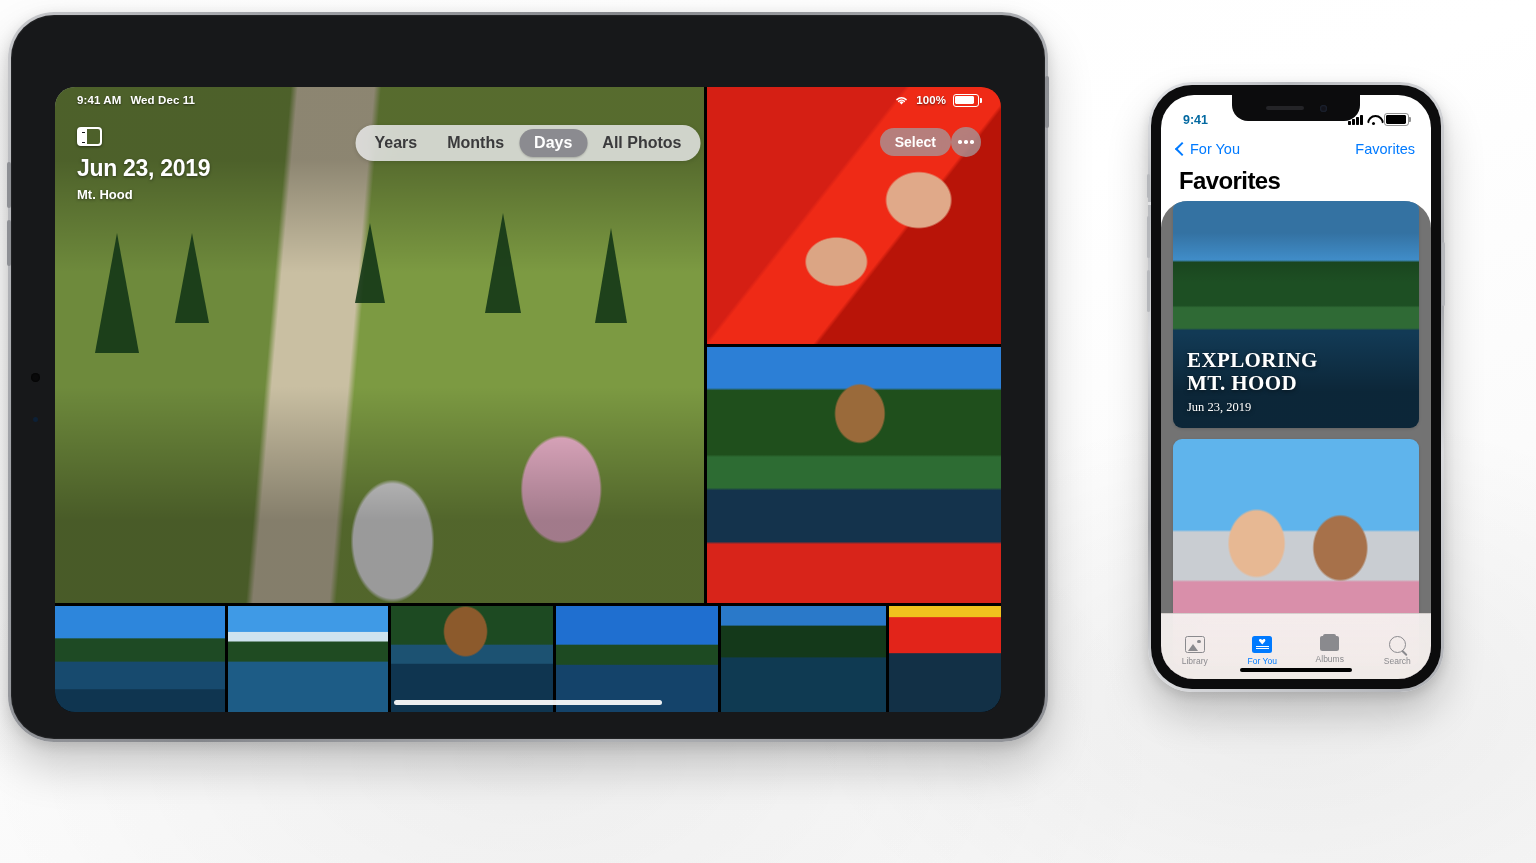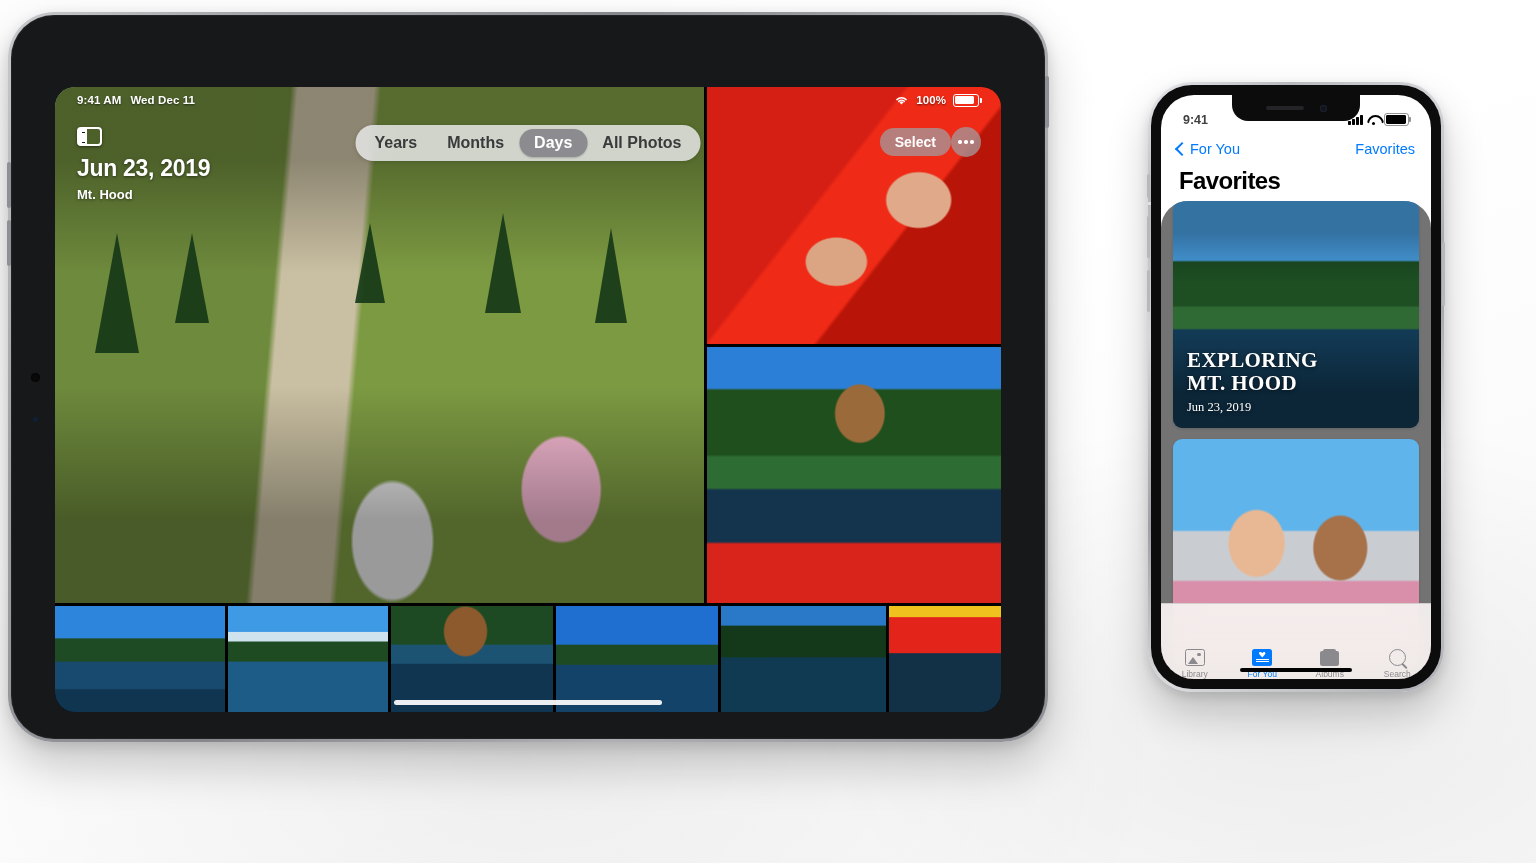--- a/index.html
+++ b/index.html
@@ -140,21 +140,21 @@
   .iph-mute{left:-1px;top:92px;width:3px;height:24px;}
   .iph-v1{left:-1px;top:134px;width:3px;height:42px;}
   .iph-v2{left:-1px;top:188px;width:3px;height:42px;}
   .iph-pwr{right:-1px;top:160px;width:3px;height:64px;}
   .ant{position:absolute;background:rgba(255,255,255,.55);}
 
   .iph-status{
     position:absolute;left:0;right:0;top:0;height:40px;z-index:40;
     display:flex;align-items:center;justify-content:space-between;
     padding:9px 22px 0;box-sizing:border-box;
-    font-size:12.5px;font-weight:700;color:#404040;
+    font-size:12.5px;font-weight:700;color:#0369a1;
   }
   .iph-status .rgt{display:flex;align-items:center;gap:4px;}
   .bars{display:flex;align-items:flex-end;gap:1.4px;height:10px;}
   .bars i{width:2.6px;background:#000;border-radius:.7px;display:block;}
   .bars i:nth-child(1){height:4px;}
   .bars i:nth-child(2){height:6px;}
   .bars i:nth-child(3){height:8px;}
   .bars i:nth-child(4){height:10px;}
   .wifi-b{width:13px;height:10px;position:relative;}
   .wifi-b::before{content:"";position:absolute;left:0;top:0;width:13px;height:13px;
@@ -180,25 +180,25 @@
   .mem-card{position:relative;margin:0 12px 11px;border-radius:9px;overflow:hidden;
     height:227px;cursor:pointer;box-shadow:0 1px 3px rgba(0,0,0,.14);}
   .mem-card .ph{position:absolute;inset:0;}
   .mem-txt{position:absolute;left:14px;bottom:13px;z-index:5;color:#fff;
     text-shadow:0 1px 4px rgba(0,0,0,.6);}
   .mem-l1,.mem-l2{font-family:"Liberation Serif","DejaVu Serif",serif;
     font-weight:700;font-size:21px;letter-spacing:.4px;line-height:1.12;}
   .mem-date{font-family:"Liberation Serif","DejaVu Serif",serif;font-size:12.5px;margin-top:4px;}
 
   .iph-tabbar{
-    position:absolute;left:0;right:0;bottom:0;height:76px;z-index:45;
+    position:absolute;left:0;right:0;bottom:0;height:66px;z-index:45;
     background:linear-gradient(180deg,rgba(246,243,241,.93),rgba(243,238,235,.97));
     backdrop-filter:blur(18px);
     border-top:.5px solid rgba(0,0,0,.12);
-    display:flex;align-items:flex-end;padding-top:7px;box-sizing:border-box;
+    display:flex;align-items:flex-start;padding-top:22px;box-sizing:border-box;
   }
   .tab{flex:1;display:flex;flex-direction:column;align-items:center;gap:3px;cursor:pointer;}
   .tab-lab{font-size:8.5px;color:#8a8a8e;font-weight:500;}
   .tab.active .tab-lab{color:#007aff;}
   .ti{width:20px;height:17px;position:relative;}
   .ti-lib{border:1.8px solid #8a8a8e;border-radius:2.5px;box-sizing:border-box;}
   .ti-lib::before{content:"";position:absolute;left:2px;bottom:1.5px;width:0;height:0;
     border-left:5px solid transparent;border-right:5px solid transparent;border-bottom:7px solid #8a8a8e;}
   .ti-lib::after{content:"";position:absolute;right:3px;top:2.5px;width:3.6px;height:3.6px;
     border-radius:50%;background:#8a8a8e;}

